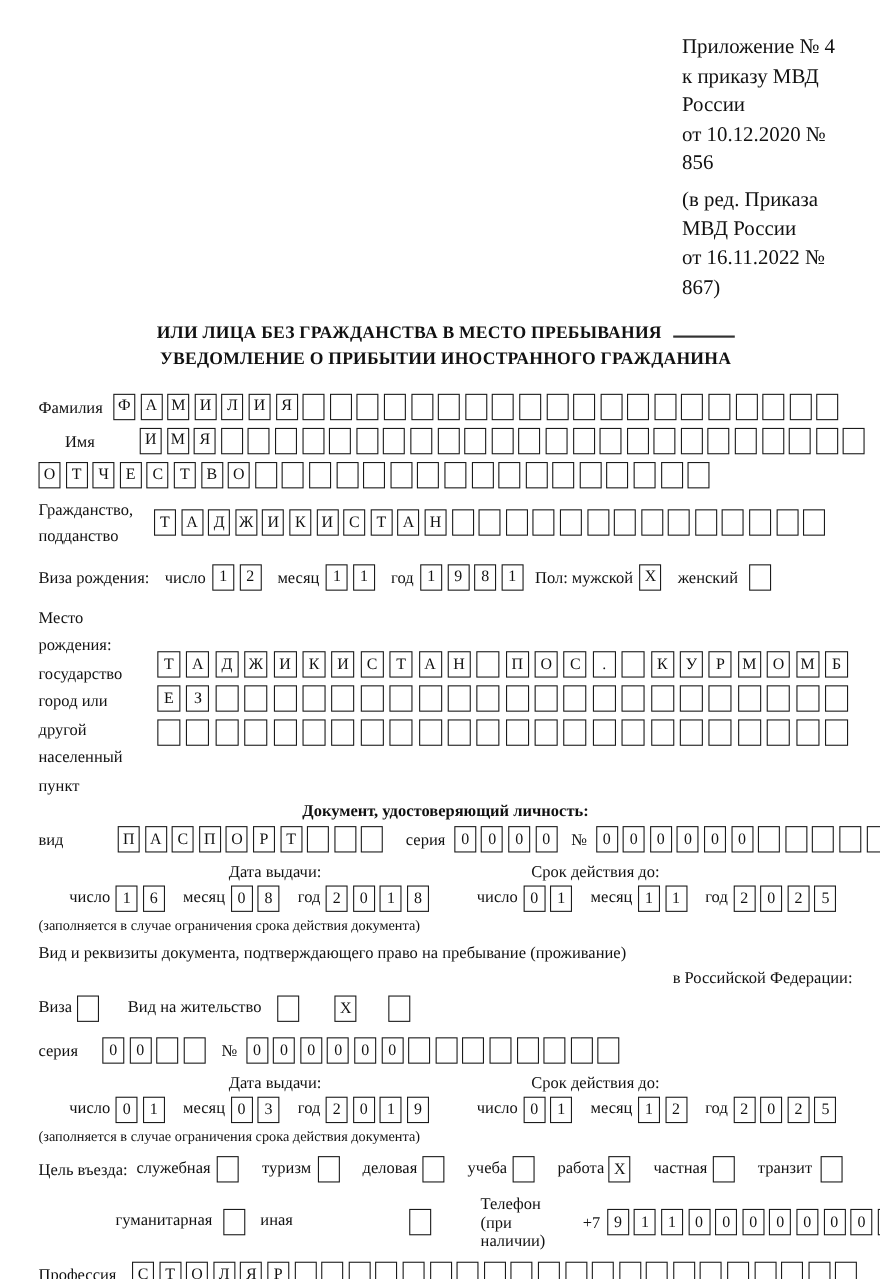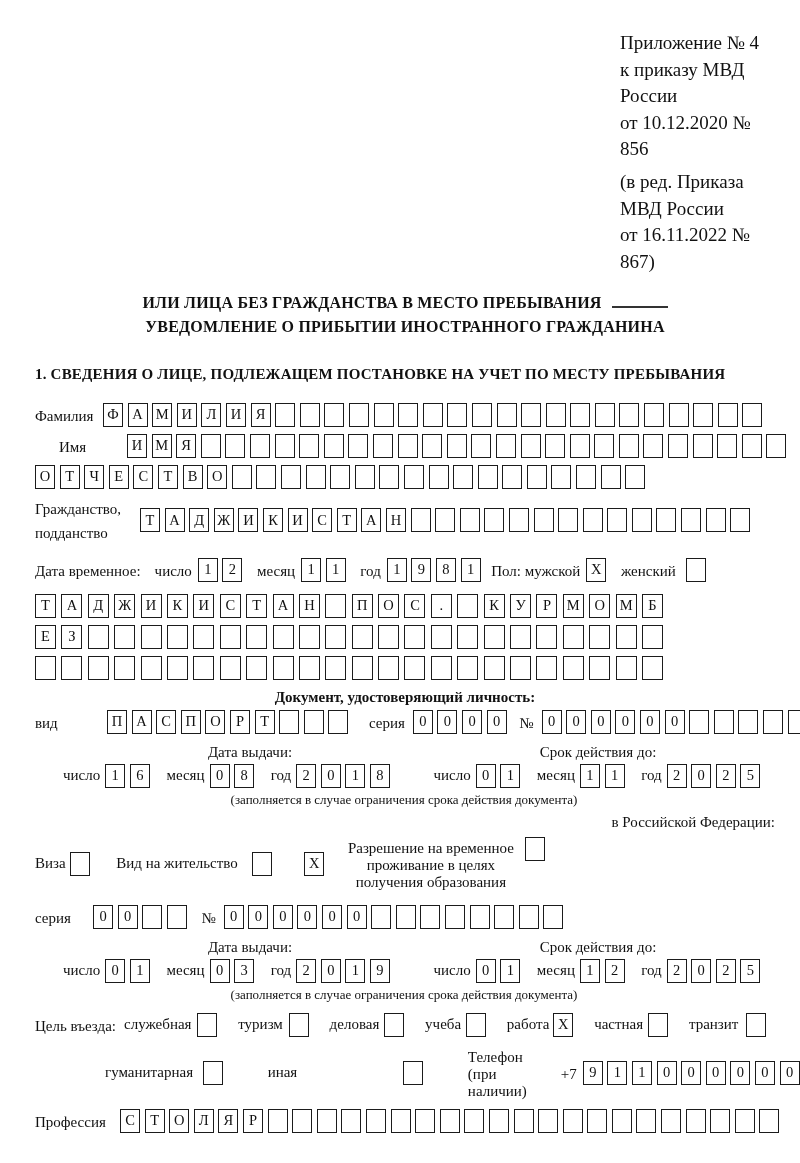--- a/index.html
+++ b/index.html
@@ -26,23 +26,23 @@
     font-size:14.5px;line-height:1;
   }
   .wide .cell{width:21px;margin-right:5.4px;}
   .cellrows .cells{margin-bottom:7px;}
   .dlbl{padding-top:3px;}
   .dgroup{display:flex;align-items:flex-start;}
   .dgroup .dlbl{margin-right:5px;}
   .dgroup .sp{width:12px;flex:none;}
   .dhead{display:flex;margin-top:10px;}
   .dhead .lh{width:430px;text-align:center;}
-  .dhead .rh{width:230px;margin-left:18px;text-align:center;}
+  .dhead .rh{width:230px;margin-left:18px;text-align:left;}
   .drow{display:flex;align-items:flex-start;margin-top:3px;}
-  .note{font-size:13px;text-align:center;padding-right:2px;margin-top:4px;}
+  .note{font-size:13px;text-align:left;padding-right:2px;margin-top:4px;}
   .plain{margin-top:10px;}
   .opt{display:flex;align-items:flex-start;}
   .optlbl{padding-top:3px;}
   .ctr{text-align:center;padding-top:3px;}
   .boxgap{width:8px;flex:none;}
   .bold-center{font-weight:bold;text-align:center;margin-top:10px;font-size:15px;}
 </style>
 </head>
 <body>
 
@@ -55,21 +55,20 @@
     <div class="gap">(в ред. Приказа МВД России</div>
     <div>от 16.11.2022 № 867)</div>
   </div>
 
 
   <div class="title">
     <div><span>ИЛИ ЛИЦА БЕЗ ГРАЖДАНСТВА В МЕСТО ПРЕБЫВАНИЯ</span><span class="uline"></span></div>
     <div>УВЕДОМЛЕНИЕ О ПРИБЫТИИ ИНОСТРАННОГО ГРАЖДАНИНА</div>
   </div>
 
-  <div class="sec">1. СВЕДЕНИЯ О ЛИЦЕ, ПОДЛЕЖАЩЕМ ПОСТАНОВКЕ НА УЧЕТ ПО МЕСТУ ПРЕБЫВАНИЯ</div>
 
   <div class="row" style="margin-top:20px;">
     <span class="lbl" style="width:68px;">Фамилия</span>
     <span class="cells">
         <span class="cell">Ф</span>
         <span class="cell">А</span>
         <span class="cell">М</span>
         <span class="cell">И</span>
         <span class="cell">Л</span>
         <span class="cell">И</span>
@@ -188,21 +187,21 @@
         <span class="cell"></span>
         <span class="cell"></span>
         <span class="cell"></span>
         <span class="cell"></span>
         <span class="cell"></span>
         <span class="cell"></span>
       </span>
   </div>
 
   <div class="row" style="margin-top:13px;">
-    <span class="lbl">Дата временное:</span>
+    <span class="lbl">Виза рождения:</span>
     <span class="dlbl" style="margin:3px 6px 0 14px;padding:0;">число</span>
     <span class="cells">
         <span class="cell">1</span>
         <span class="cell">2</span>
       </span>
     <span class="dlbl" style="margin:3px 6px 0 10px;padding:0;">месяц</span>
     <span class="cells">
         <span class="cell">1</span>
         <span class="cell">1</span>
       </span>
@@ -217,20 +216,26 @@
     <span class="cells">
         <span class="cell">X</span>
       </span>
     <span class="dlbl" style="margin:3px 10px 0 10px;padding:0;">женский</span>
     <span class="cells">
         <span class="cell"></span>
       </span>
   </div>
 
   <div class="row" style="margin-top:12px;">
+    <span class="lblcol" style="width:108px;line-height:25.5px;">
+      <div>Место рождения:</div>
+      <div>государство</div>
+      <div>город или другой</div>
+      <div>населенный пункт</div>
+    </span>
     <span class="cellrows wide">
       <span class="cells">
           <span class="cell">Т</span>
           <span class="cell">А</span>
           <span class="cell">Д</span>
           <span class="cell">Ж</span>
           <span class="cell">И</span>
           <span class="cell">К</span>
           <span class="cell">И</span>
           <span class="cell">С</span>
@@ -388,20 +393,21 @@
         <span class="cells">
           <span class="cell">2</span>
           <span class="cell">0</span>
           <span class="cell">2</span>
           <span class="cell">5</span>
         </span>
     </span>
   </div>
   <div class="note">(заполняется в случае ограничения срока действия документа)</div>
 
+  <div class="plain">Вид и реквизиты документа, подтверждающего право на пребывание (проживание)</div>
   <div class="plain" style="margin-top:6px;text-align:right;">в Российской Федерации:</div>
 
   <div class="row" style="margin-top:6px;">
     <span class="opt">
       <span class="optlbl">Виза</span>
         <span class="boxgap" style="width:4px;"></span>
       <span class="cells">
           <span class="cell"></span>
         </span>
     </span>
@@ -412,21 +418,20 @@
           <span class="cell"></span>
         </span>
     </span>
     <span class="opt" style="margin-left:18px;">
         <span class="boxgap" style="width:10px;"></span>
       <span class="cells">
           <span class="cell">X</span>
         </span>
     </span>
     <span class="opt" style="margin-left:16px;">
-      <span class="ctr" style="width:172px;">Разрешение на временное проживание в целях получения образования</span>
         <span class="boxgap" style="width:8px;"></span>
       <span class="cells">
           <span class="cell"></span>
         </span>
     </span>
   </div>
 
   <div class="row" style="margin-top:14px;">
     <span class="lbl" style="width:58px;">серия</span>
     <span class="cells">
@@ -560,21 +565,21 @@
   </div>
 
   <div class="row" style="margin-top:9px;">
     <span class="opt" style="margin-left:70px;">
       <span class="optlbl">гуманитарная</span>
         <span class="boxgap" style="width:10px;"></span>
       <span class="cells">
           <span class="cell"></span>
         </span>
     </span>
-    <span class="opt" style="margin-left:40px;gap:48px;">
+    <span class="opt" style="margin-left:9px;gap:48px;">
       <span class="optlbl">иная</span>
         <span class="boxgap" style="width:10px;"></span>
       <span class="cells">
           <span class="cell"></span>
         </span>
     </span>
     <span class="dlbl" style="margin-left:40px;">Телефон (при наличии)</span>
     <span class="dlbl" style="margin-left:34px;margin-right:6px;">+7</span>
     <span class="cells">
         <span class="cell">9</span>

